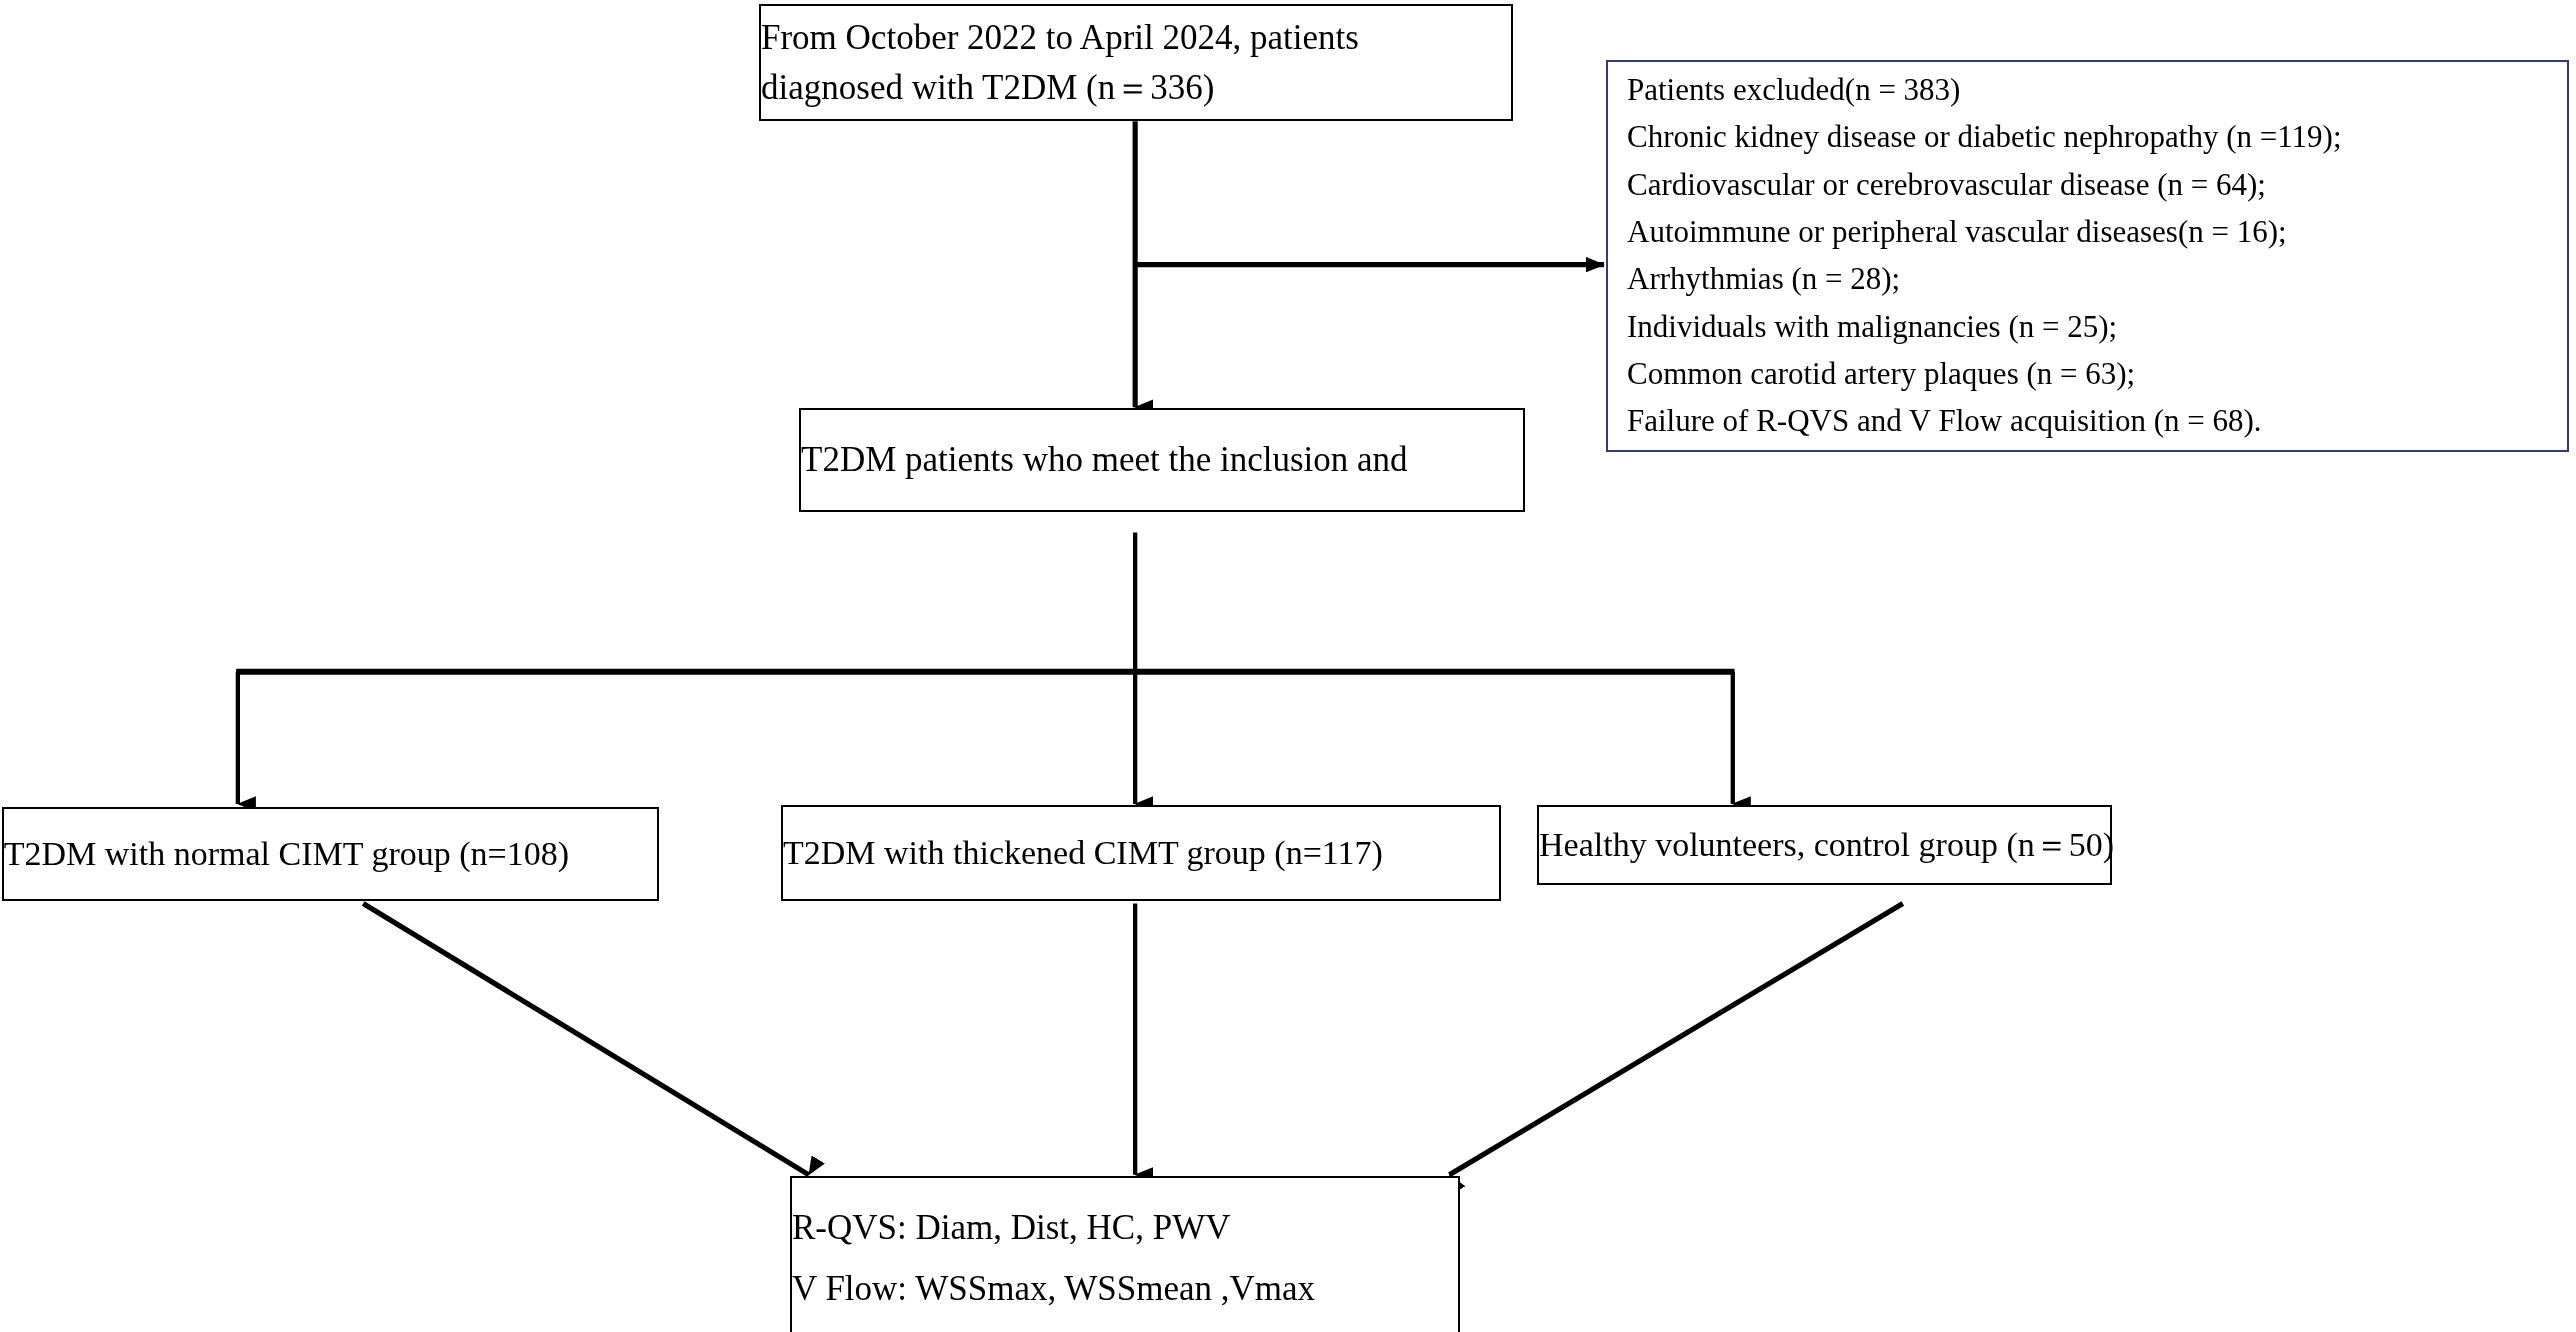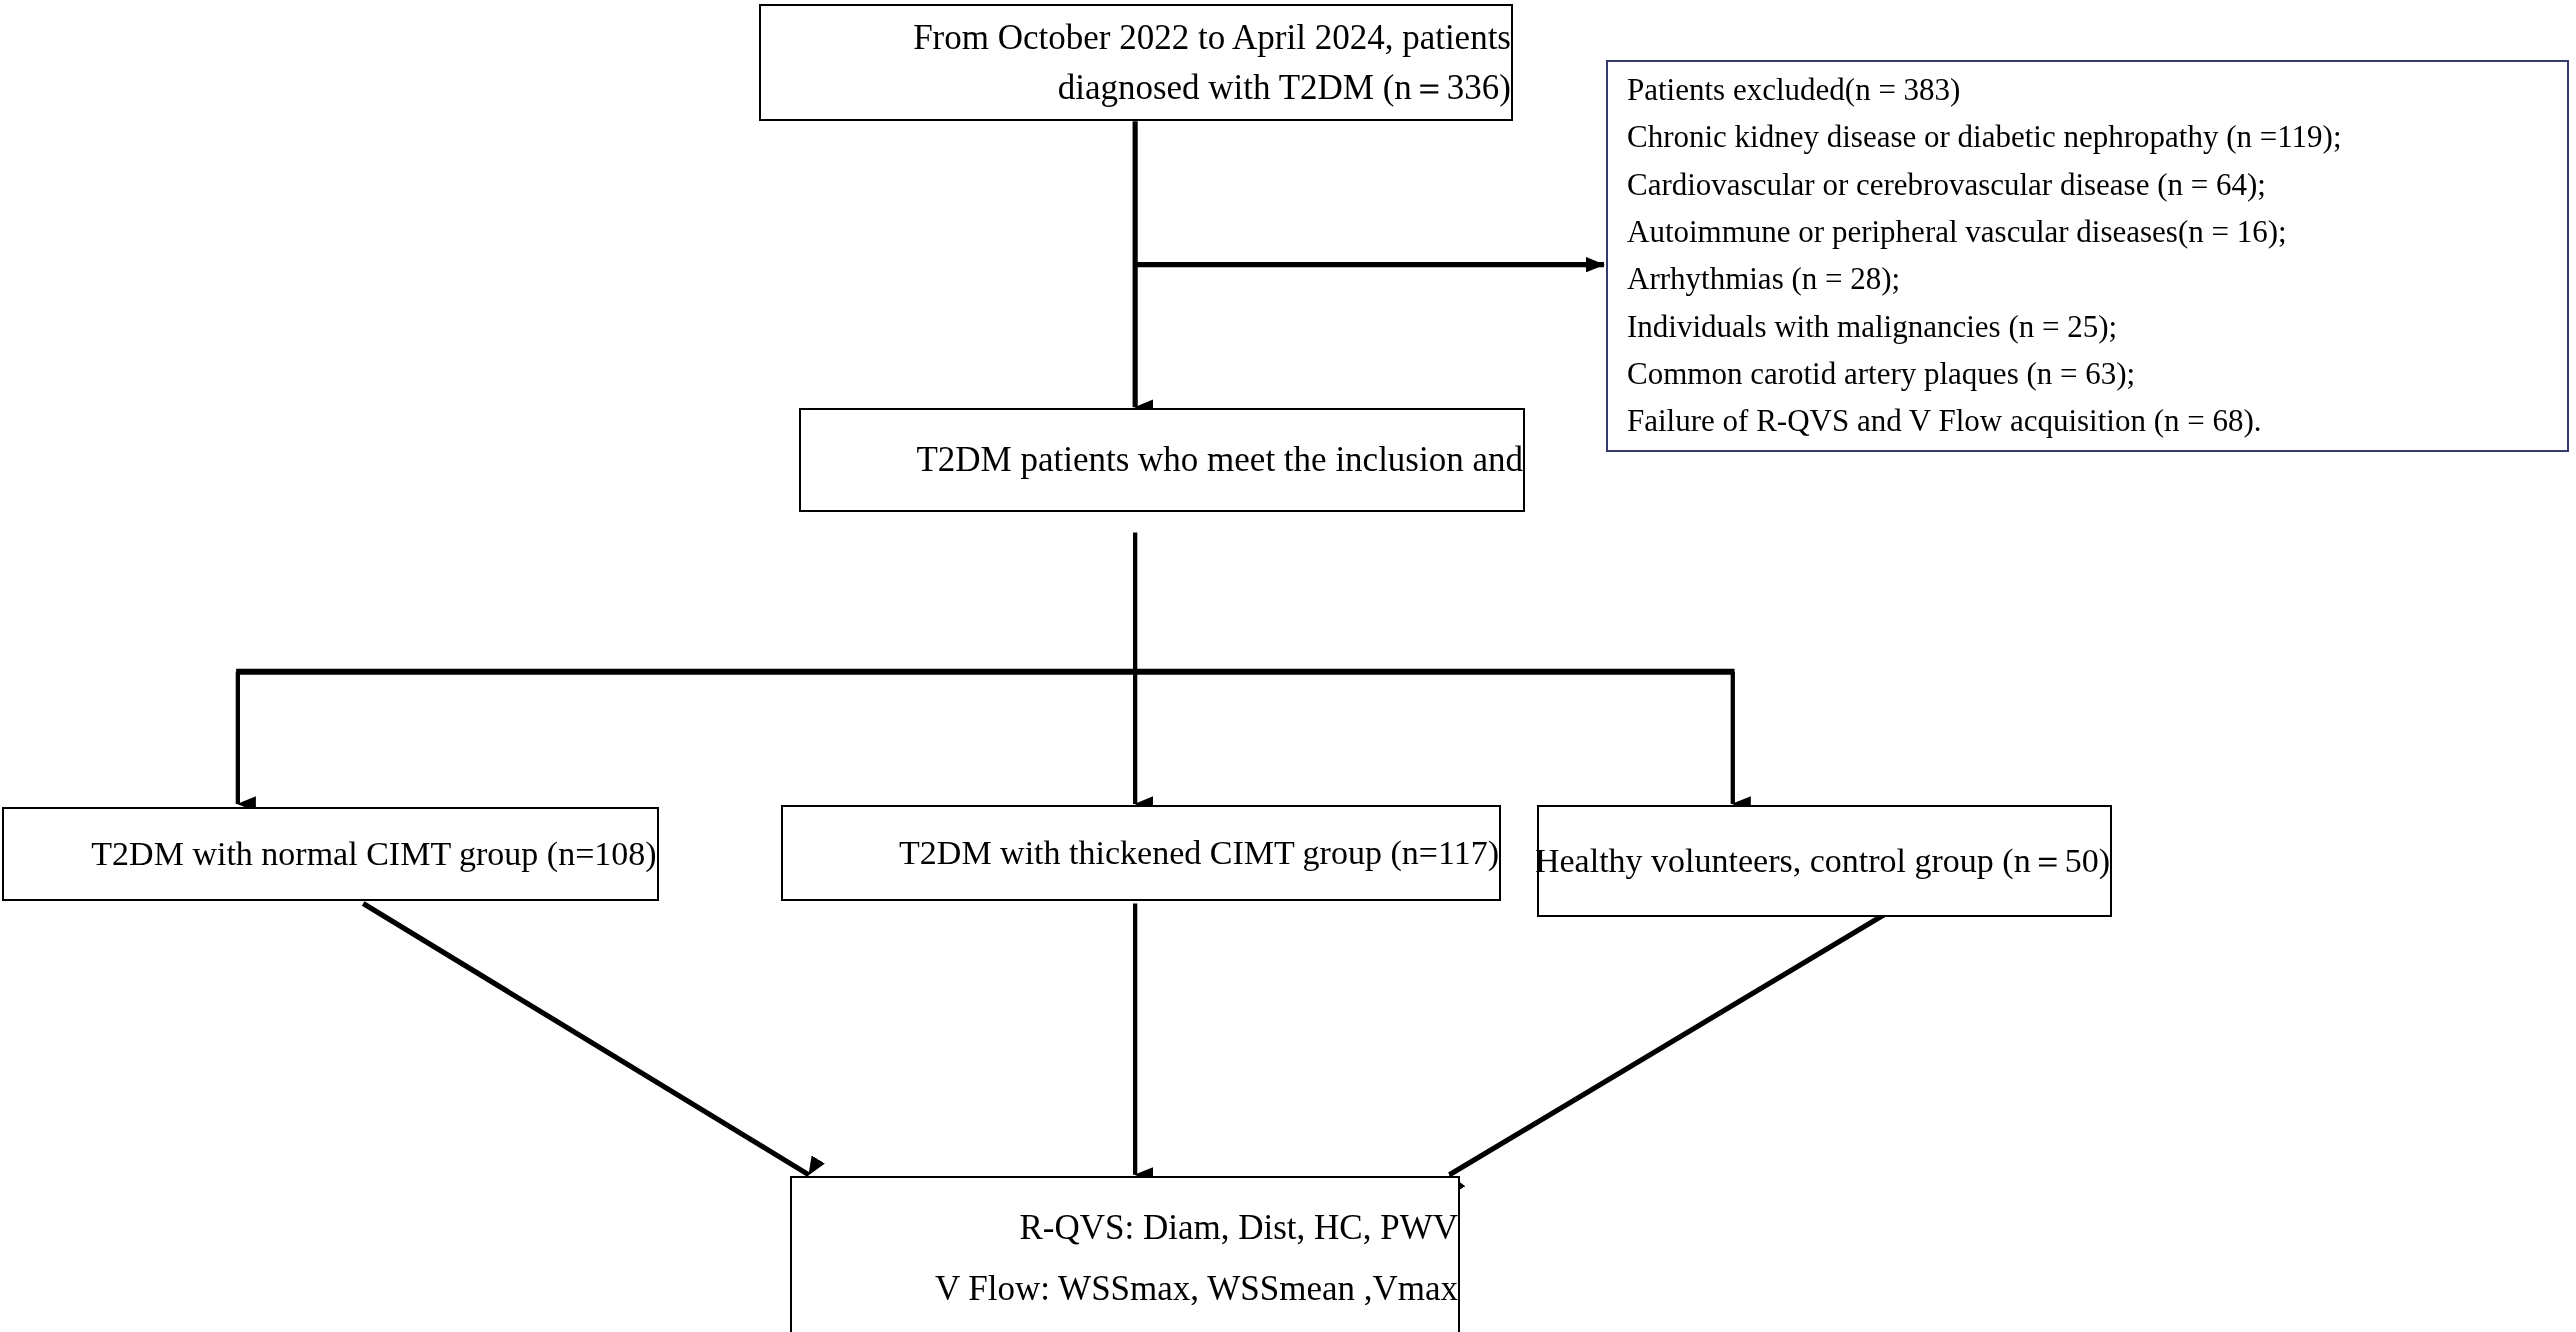--- a/index.html
+++ b/index.html
@@ -18,21 +18,21 @@
     background: #ffffff;
     overflow: hidden;
   }
   .box {
     position: absolute;
     box-sizing: border-box;
     border: 2.6px solid #000000;
     background: #ffffff;
     display: flex;
     flex-direction: column;
-    align-items: flex-end;
+    align-items: flex-start;
     justify-content: center;
     text-align: center;
     line-height: 1.42;
   }
   .box .line {
     display: block;
     white-space: nowrap;
   }
 
   
@@ -84,21 +84,21 @@
     left: 781px;
     top: 805px;
     width: 720px;
     height: 96px;
     font-size: 34px;
   }
   #box-group-control {
     left: 1537px;
     top: 805px;
     width: 575px;
-    height: 112px;
+    height: 80px;
     font-size: 34px;
   }
 
   
   #box-outcomes {
     left: 790px;
     top: 1176px;
     width: 670px;
     height: 167px;
     font-size: 35px;

